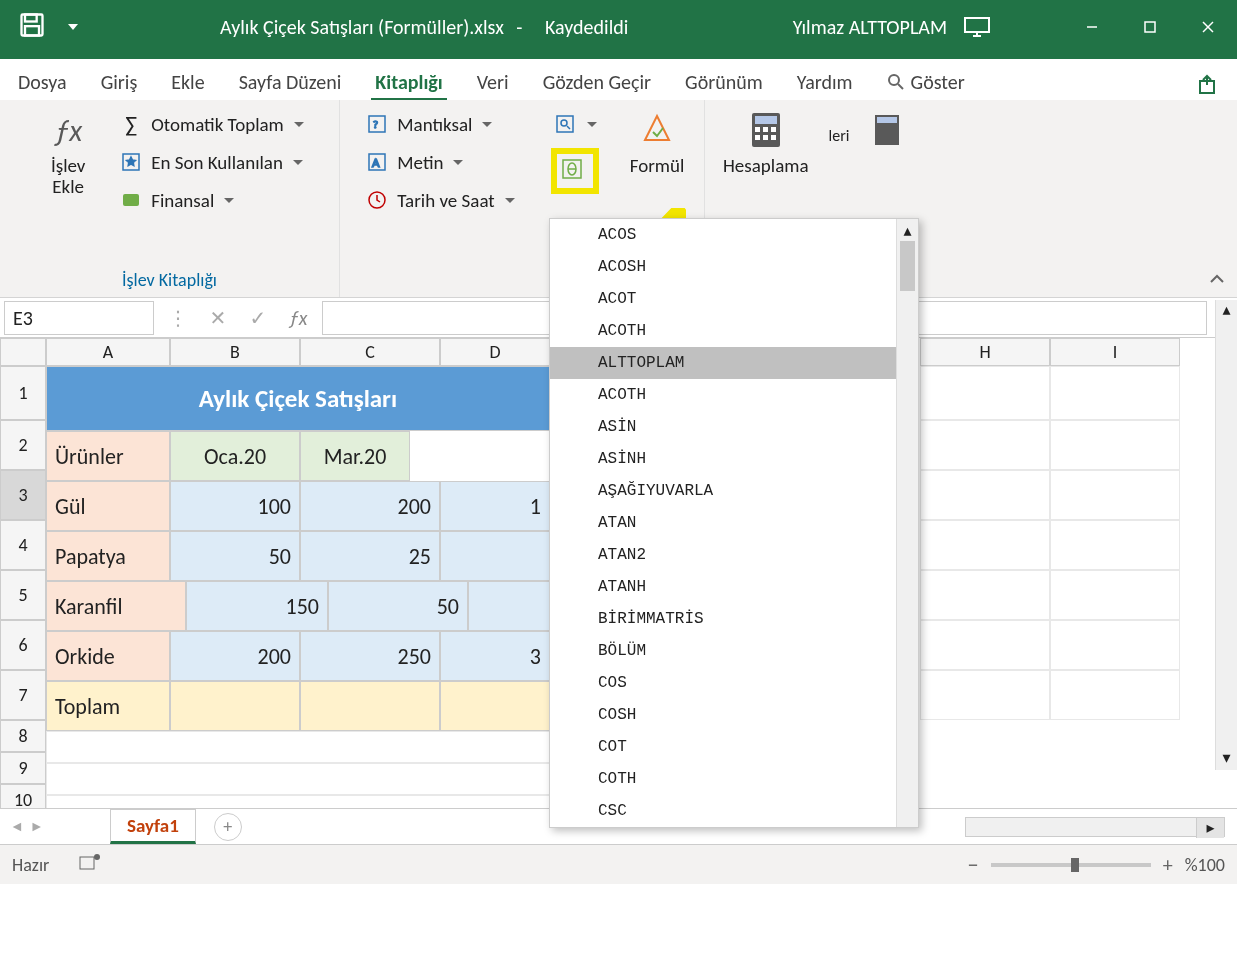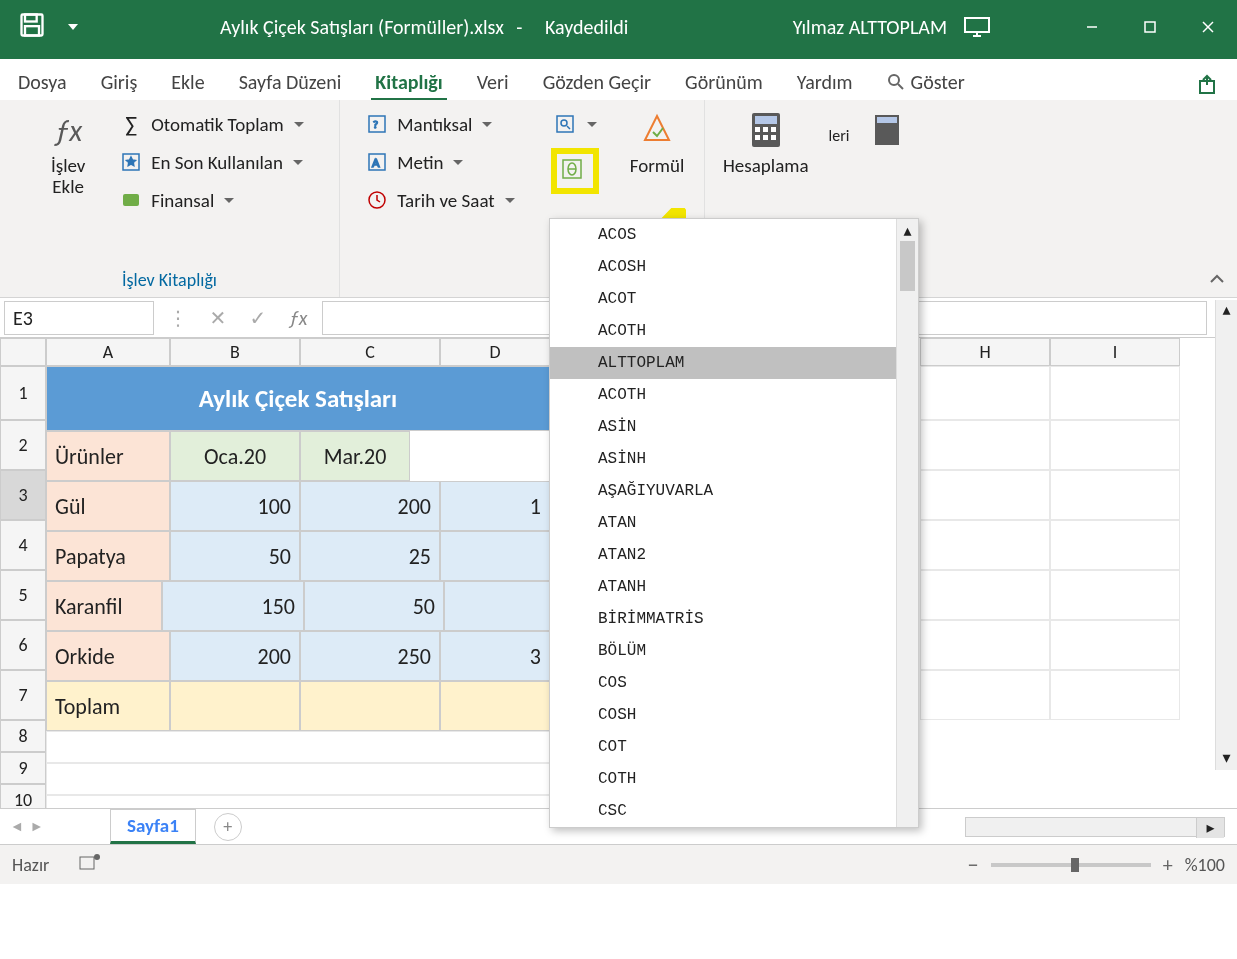--- a/index.html
+++ b/index.html
@@ -71,21 +71,21 @@
 
 .func-menu{position:absolute;left:549px;top:218px;width:370px;background:#fff;border:1px solid #ccc;box-shadow:3px 3px 8px rgba(0,0,0,.25);z-index:20;}
 .fm-item{padding:7px 0 7px 48px;font-size:16px;cursor:pointer;white-space:nowrap;font-family:Liberation Mono, monospace;}
 .fm-item.sel{background:#c0c0c0;}
 .fm-scroll{position:absolute;right:0;top:0;bottom:0;width:22px;background:#f0f0f0;border-left:1px solid #ddd;}
 .fm-sbtn{height:22px;display:flex;align-items:center;justify-content:center;}
 .fm-thumb{position:absolute;top:22px;left:3px;right:3px;height:50px;background:#c8c8c8;}
 
 .sheet-tabs{height:36px;border-top:1px solid #ccc;display:flex;align-items:center;padding-left:10px;background:#fff;}
 .nav-arrows{display:flex;gap:6px;color:#aaa;font-size:14px;width:100px;}
-.sheet-tab{border:1px solid #ccc;border-bottom:3px solid #217346;padding:4px 16px;font-size:19px;font-weight:600;color:#3b82f6;background:#fff;}
+.sheet-tab{border:1px solid #ccc;border-bottom:3px solid #217346;padding:4px 16px;font-size:19px;font-weight:600;color:#c2410c;background:#fff;}
 .add-sheet{width:28px;height:28px;border:1px solid #ccc;border-radius:50%;display:flex;align-items:center;justify-content:center;margin-left:18px;color:#888;font-size:18px;}
 .hscroll{margin-left:auto;width:260px;height:20px;background:#f0f0f0;border:1px solid #ccc;position:relative;margin-right:12px;}
 .hscroll-btn{position:absolute;right:0;width:28px;height:20px;background:#e4e4e4;border-left:1px solid #ccc;display:flex;align-items:center;justify-content:center;}
 
 .statusbar{height:40px;background:#f3f2f1;border-top:1px solid #ccc;display:flex;align-items:center;padding:0 12px;font-size:18px;color:#555;}
 .sb-right{margin-left:auto;display:flex;align-items:center;gap:12px;}
 .zoom-slider{width:160px;height:4px;background:#c8c8c8;position:relative;}
 .zoom-thumb{position:absolute;left:80px;top:-5px;width:8px;height:14px;background:#666;}
 .vscroll{position:absolute;right:0;top:300px;width:22px;height:470px;background:#f0f0f0;border-left:1px solid #ddd;}
 </style>
@@ -385,21 +385,21 @@
       <div class="cell data" style="width:140px">200</div>
       <div class="cell data" style="width:110px">1</div>
     </div>
     <div class="crow">
       <div class="cell hdr-row" style="width:124px">Papatya</div>
       <div class="cell data" style="width:130px">50</div>
       <div class="cell data" style="width:140px">25</div>
       <div class="cell data" style="width:110px"></div>
     </div>
     <div class="crow">
-      <div class="cell hdr-row" style="width:116px">Karanfil</div>
+      <div class="cell hdr-row" style="width:140px">Karanfil</div>
       <div class="cell data" style="width:142px">150</div>
       <div class="cell data" style="width:140px">50</div>
       <div class="cell data" style="width:110px"></div>
     </div>
     <div class="crow">
       <div class="cell hdr-row" style="width:124px">Orkide</div>
       <div class="cell data" style="width:130px">200</div>
       <div class="cell data" style="width:140px">250</div>
       <div class="cell data" style="width:110px">3</div>
     </div>

